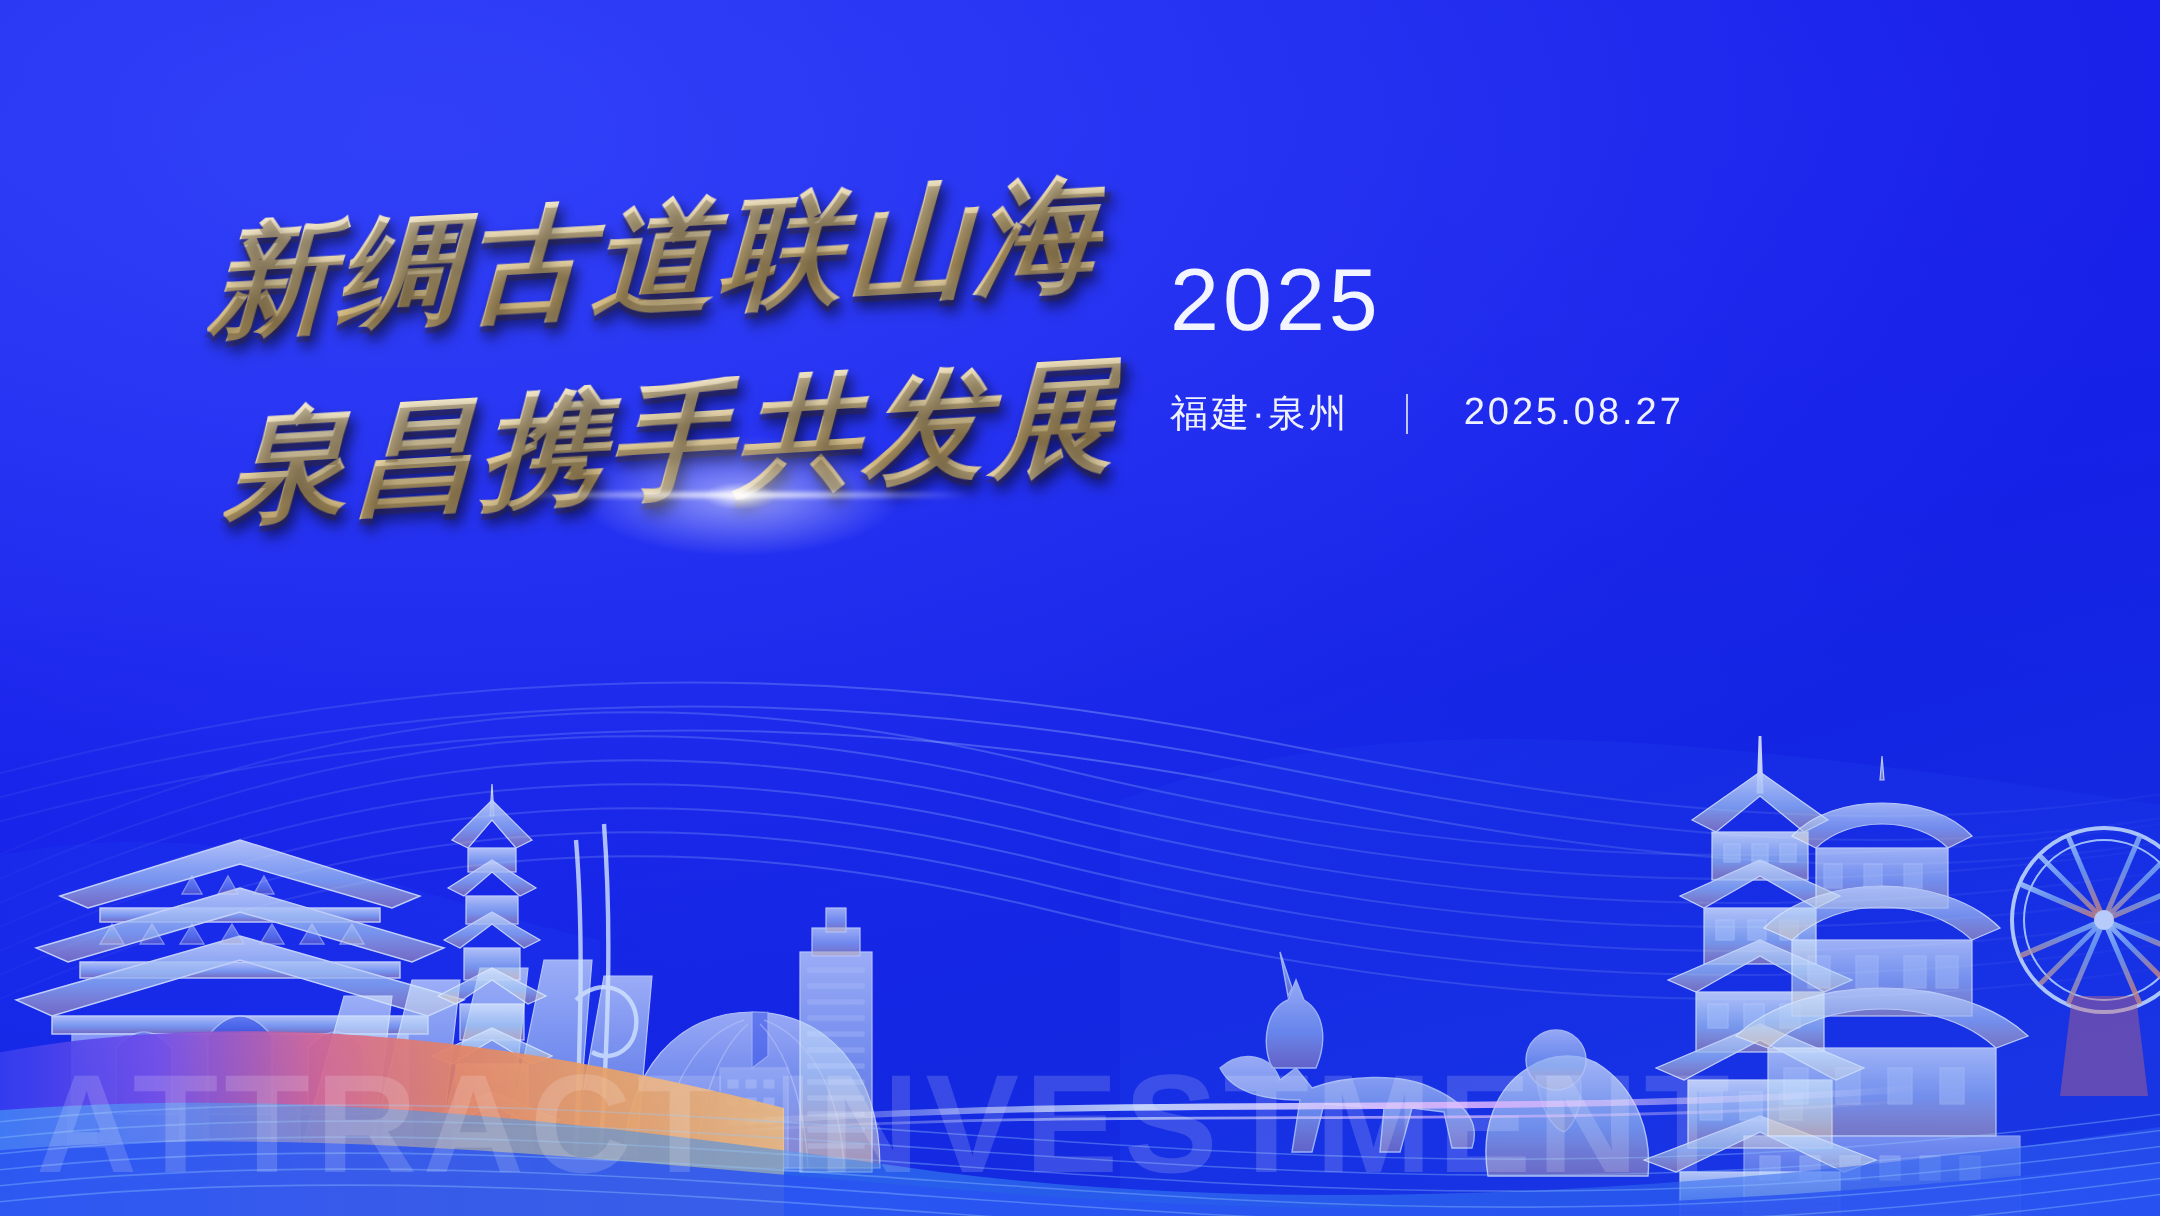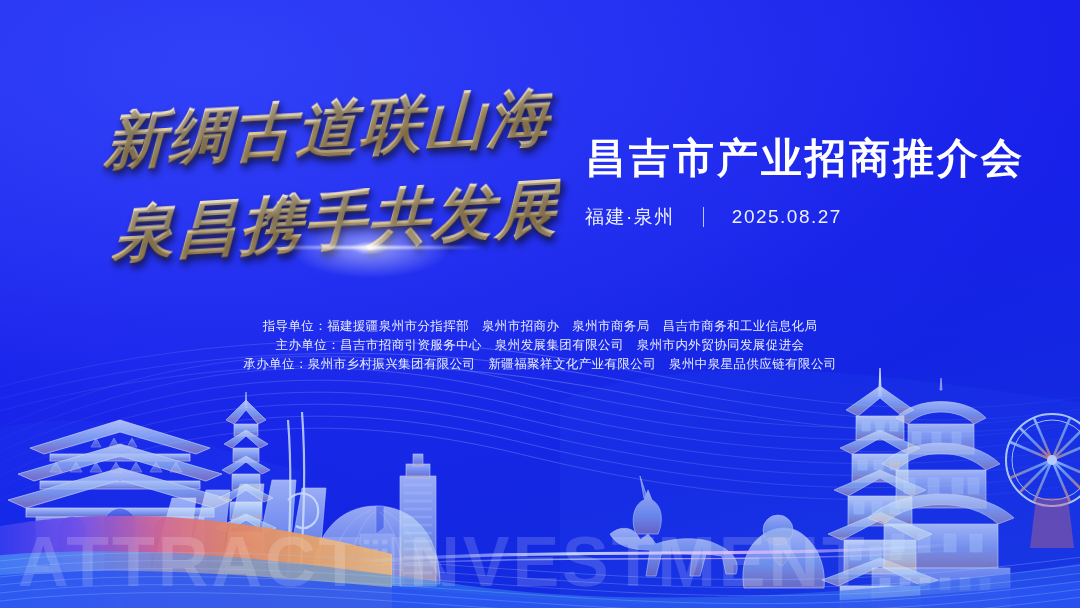--- a/index.html
+++ b/index.html
@@ -362,29 +362,24 @@
     </g>
   </svg>
 
   <div class="calli">
     <div class="calli-line calli-l1">新绸古道联山海</div>
     <div class="calli-line calli-l2">泉昌携手共发展</div>
   </div>
   <div class="flare"></div>
 
   <div class="head">
-    <div class="mt">昌吉市产业招商推介会</div>
+    <div class="yr">2025</div>
     <div class="sub">
       <span>福建·泉州</span>
       <span class="bar"></span>
       <span>2025.08.27</span>
     </div>
   </div>
 
-  <div class="orgs">
-    <div class="ln">指导单位：福建援疆泉州市分指挥部　泉州市招商办　泉州市商务局　昌吉市商务和工业信息化局</div>
-    <div class="ln">主办单位：昌吉市招商引资服务中心　泉州发展集团有限公司　泉州市内外贸协同发展促进会</div>
-    <div class="ln">承办单位：泉州市乡村振兴集团有限公司　新疆福聚祥文化产业有限公司　泉州中泉星品供应链有限公司</div>
-  </div>
 
   <div class="wm">ATTRACT INVESTMENT</div>
 
 </div>
 
 </body></html>

